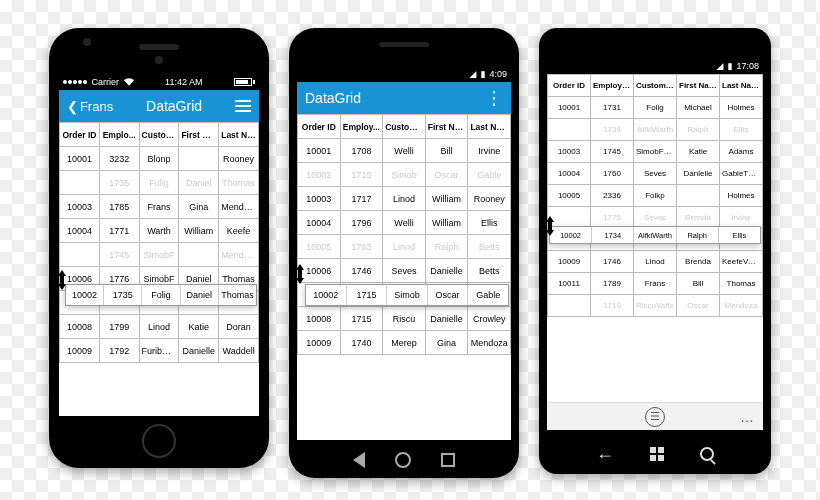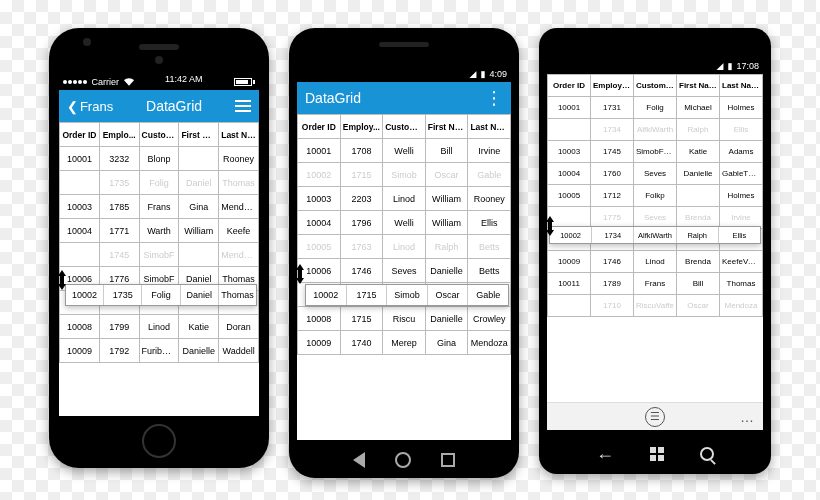--- a/index.html
+++ b/index.html
@@ -38,21 +38,21 @@
   .wp .softkeys { position:absolute; bottom:10px; left:50%; transform:translateX(-50%); display:flex; gap:36px; color:#ddd; font-size:16px; align-items:center;}
   .wp .winback { font-size:18px; }
   .wp .winhome { display:grid; grid-template-columns:6px 6px; grid-template-rows:6px 6px; gap:2px;}
   .wp .winhome span { background:#ddd; }
   .wp .winsearch { width:14px;height:14px;border:2px solid #ddd;border-radius:50%;position:relative;}
   .wp .winsearch::after { content:"";position:absolute;right:-4px;bottom:-4px;width:6px;height:2px;background:#ddd;transform:rotate(45deg);}
 
   .screen { background:#fff; height:100%; overflow:hidden; position:relative; display:flex; flex-direction:column; }
 
   
-  .status-ios { background:#000; color:#fff; font-size:9px; height:16px; display:flex; justify-content:space-between; padding:0 4px;}
+  .status-ios { background:#000; color:#fff; font-size:9px; height:16px; display:flex; justify-content:space-between; align-items:center; padding:0 4px;}
   .status-ios .dots { display:flex; gap:1px; align-items:center;}
   .status-ios .dots i { width:4px;height:4px;background:#fff;border-radius:50%; display:block;}
   .status-ios svg { width:10px;height:10px; }
 
   
   .status-and { background:#000; color:#fff; font-size:9px; height:16px; display:flex; justify-content:flex-end; align-items:center; padding:0 4px; gap:4px;}
 
   
   .status-wp { background:#000; color:#fff; font-size:9px; height:16px; display:flex; justify-content:flex-end; align-items:center; padding:0 4px; gap:4px;}
 
@@ -263,21 +263,21 @@
             </tr>
             <tr class="faded">
               <td>10002</td>
               <td>1715</td>
               <td>Simob</td>
               <td>Oscar</td>
               <td>Gable</td>
             </tr>
             <tr>
               <td>10003</td>
-              <td>2203</td>
+              <td>1717</td>
               <td>Linod</td>
               <td>William</td>
               <td>Rooney</td>
             </tr>
             <tr>
               <td>10004</td>
               <td>1796</td>
               <td>Welli</td>
               <td>William</td>
               <td>Ellis</td>
@@ -383,21 +383,21 @@
             </tr>
             <tr>
               <td>10004</td>
               <td>1760</td>
               <td>Seves</td>
               <td>Danielle</td>
               <td>GableThomas</td>
             </tr>
             <tr>
               <td>10005</td>
-              <td>1712</td>
+              <td>2336</td>
               <td>Folkp</td>
               <td></td>
               <td>Holmes</td>
             </tr>
             <tr class="faded">
               <td></td>
               <td>1775</td>
               <td>Seves</td>
               <td>Brenda</td>
               <td>Irvine</td>

